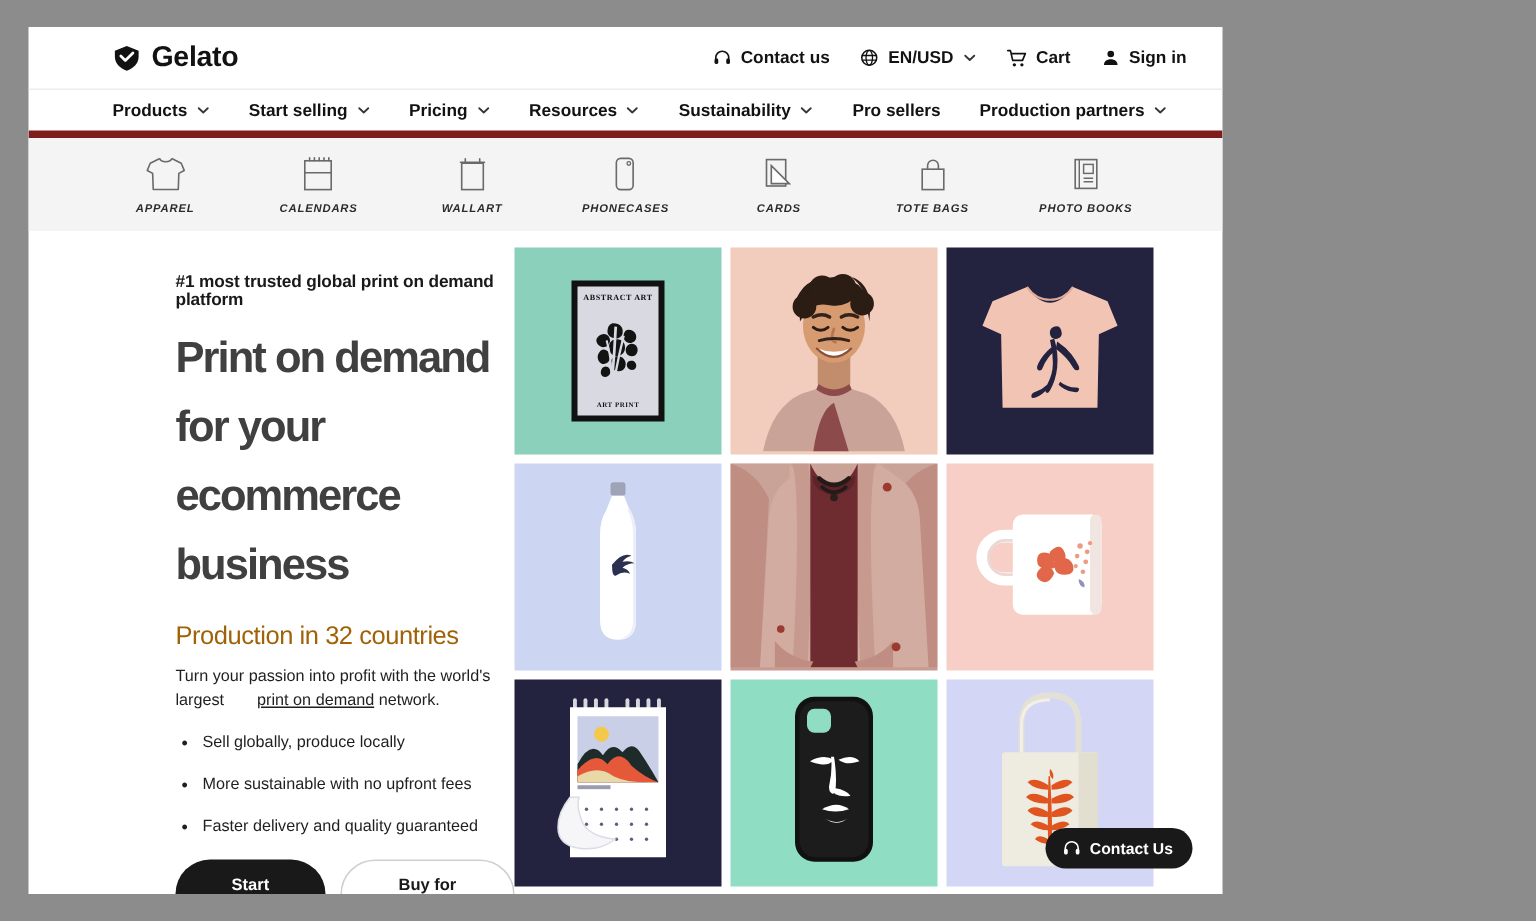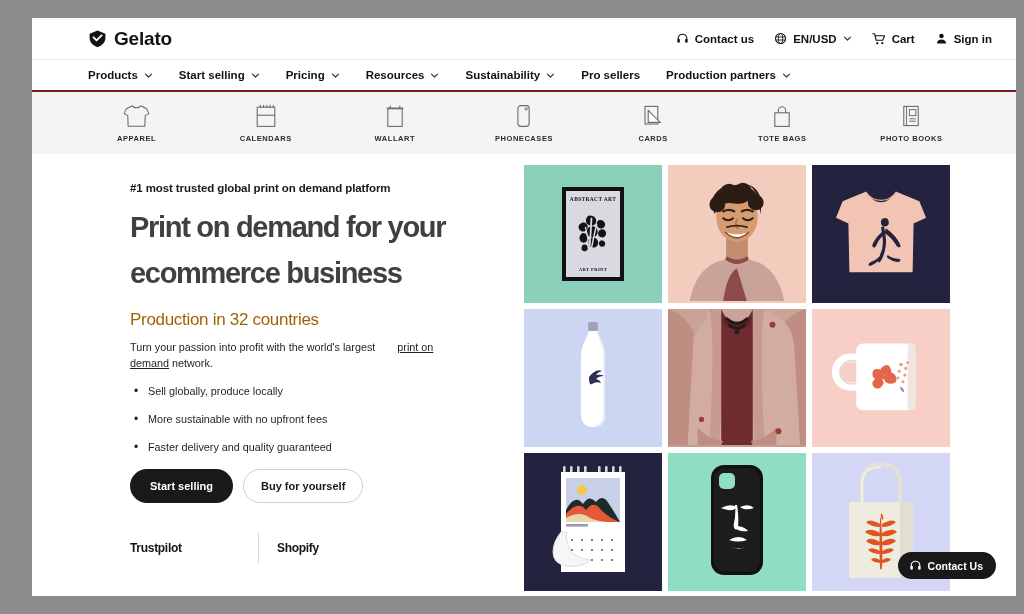--- a/index.html
+++ b/index.html
@@ -5,22 +5,22 @@
 <style>
   * { box-sizing: border-box; margin: 0; padding: 0; }
   html, body {
     width: 1024px; height: 614px;
     background: #8c8c8c;
     font-family: "Liberation Sans", sans-serif;
     overflow: hidden;
   }
   #viewport {
     position: absolute;
-    left: 32px; top: 18px;
-    width: 984px; height: 578px;
+    left: 19px; top: 18px;
+    width: 796px; height: 578px;
     background: #ffffff;
     overflow: hidden;
   }
 
   
   .topbar {
     height: 42px;
     display: flex; align-items: center;
     padding: 0 24px 0 56px;
     border-bottom: 1px solid #ececec;
@@ -49,21 +49,21 @@
     border: none; border-radius: 999px;
     padding: 9px 16px; cursor: pointer;
     font-family: inherit; white-space: nowrap;
   }
 
   
   .navbar {
     height: 32px;
     display: flex; align-items: center; gap: 26px;
     padding: 0 56px;
-    border-bottom: 2px solid #7f1d1d;
+    border-bottom: 5px solid #7f1d1d;
   }
   .nav-item {
     display: flex; align-items: center; gap: 6px;
     font-size: 11.5px; font-weight: bold; color: #121212;
     cursor: pointer; white-space: nowrap;
   }
 
   
   .catstrip {
     height: 62px;
@@ -73,21 +73,21 @@
   }
   .cat {
     flex: 1 1 0;
     display: flex; flex-direction: column;
     align-items: center; justify-content: center; gap: 6px;
     cursor: pointer;
   }
   .cat svg { display: block; }
   .cat-label {
     font-size: 7.5px; font-weight: bold; letter-spacing: .55px;
-    color: #2b2b2b; white-space: nowrap;
+    color: #2b2b2b; white-space: nowrap; font-style: italic;
   }
 
   
   .hero { display: flex; height: 422px; }
   .hero-left {
     width: 492px;
     padding: 28px 0 0 98px;
   }
   .eyebrow {
     font-size: 11.5px; font-weight: bold; color: #191919;

